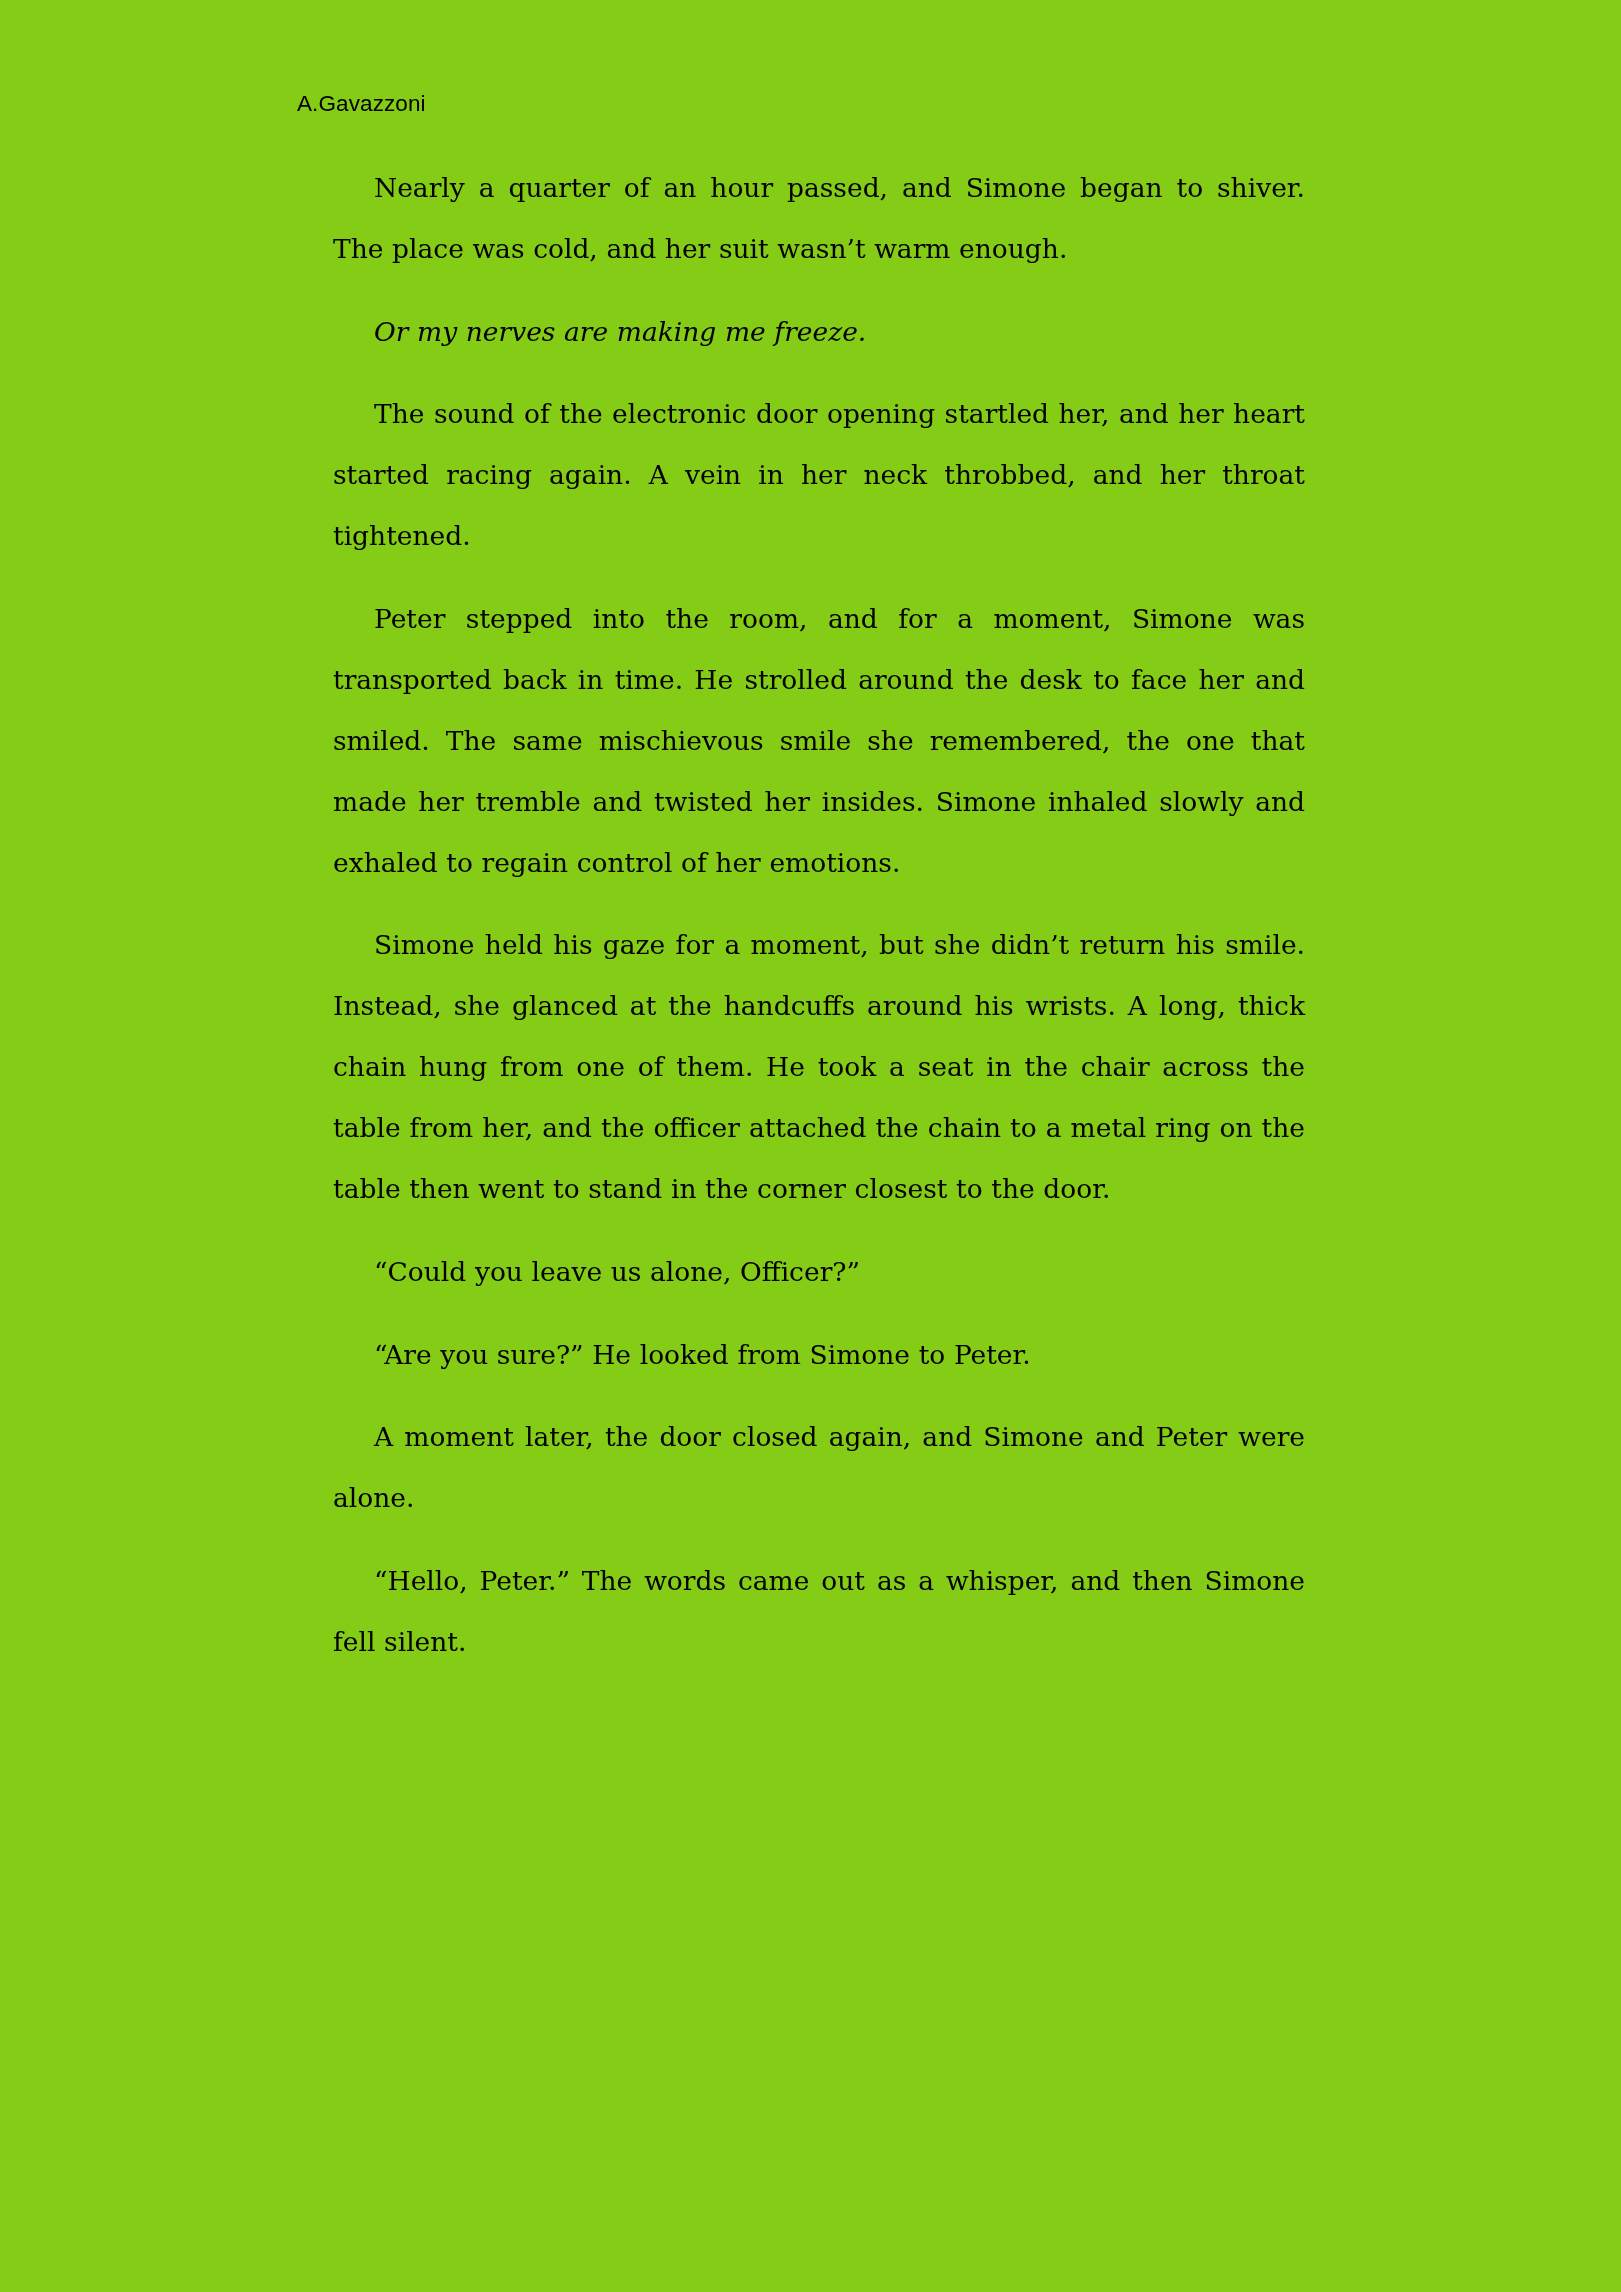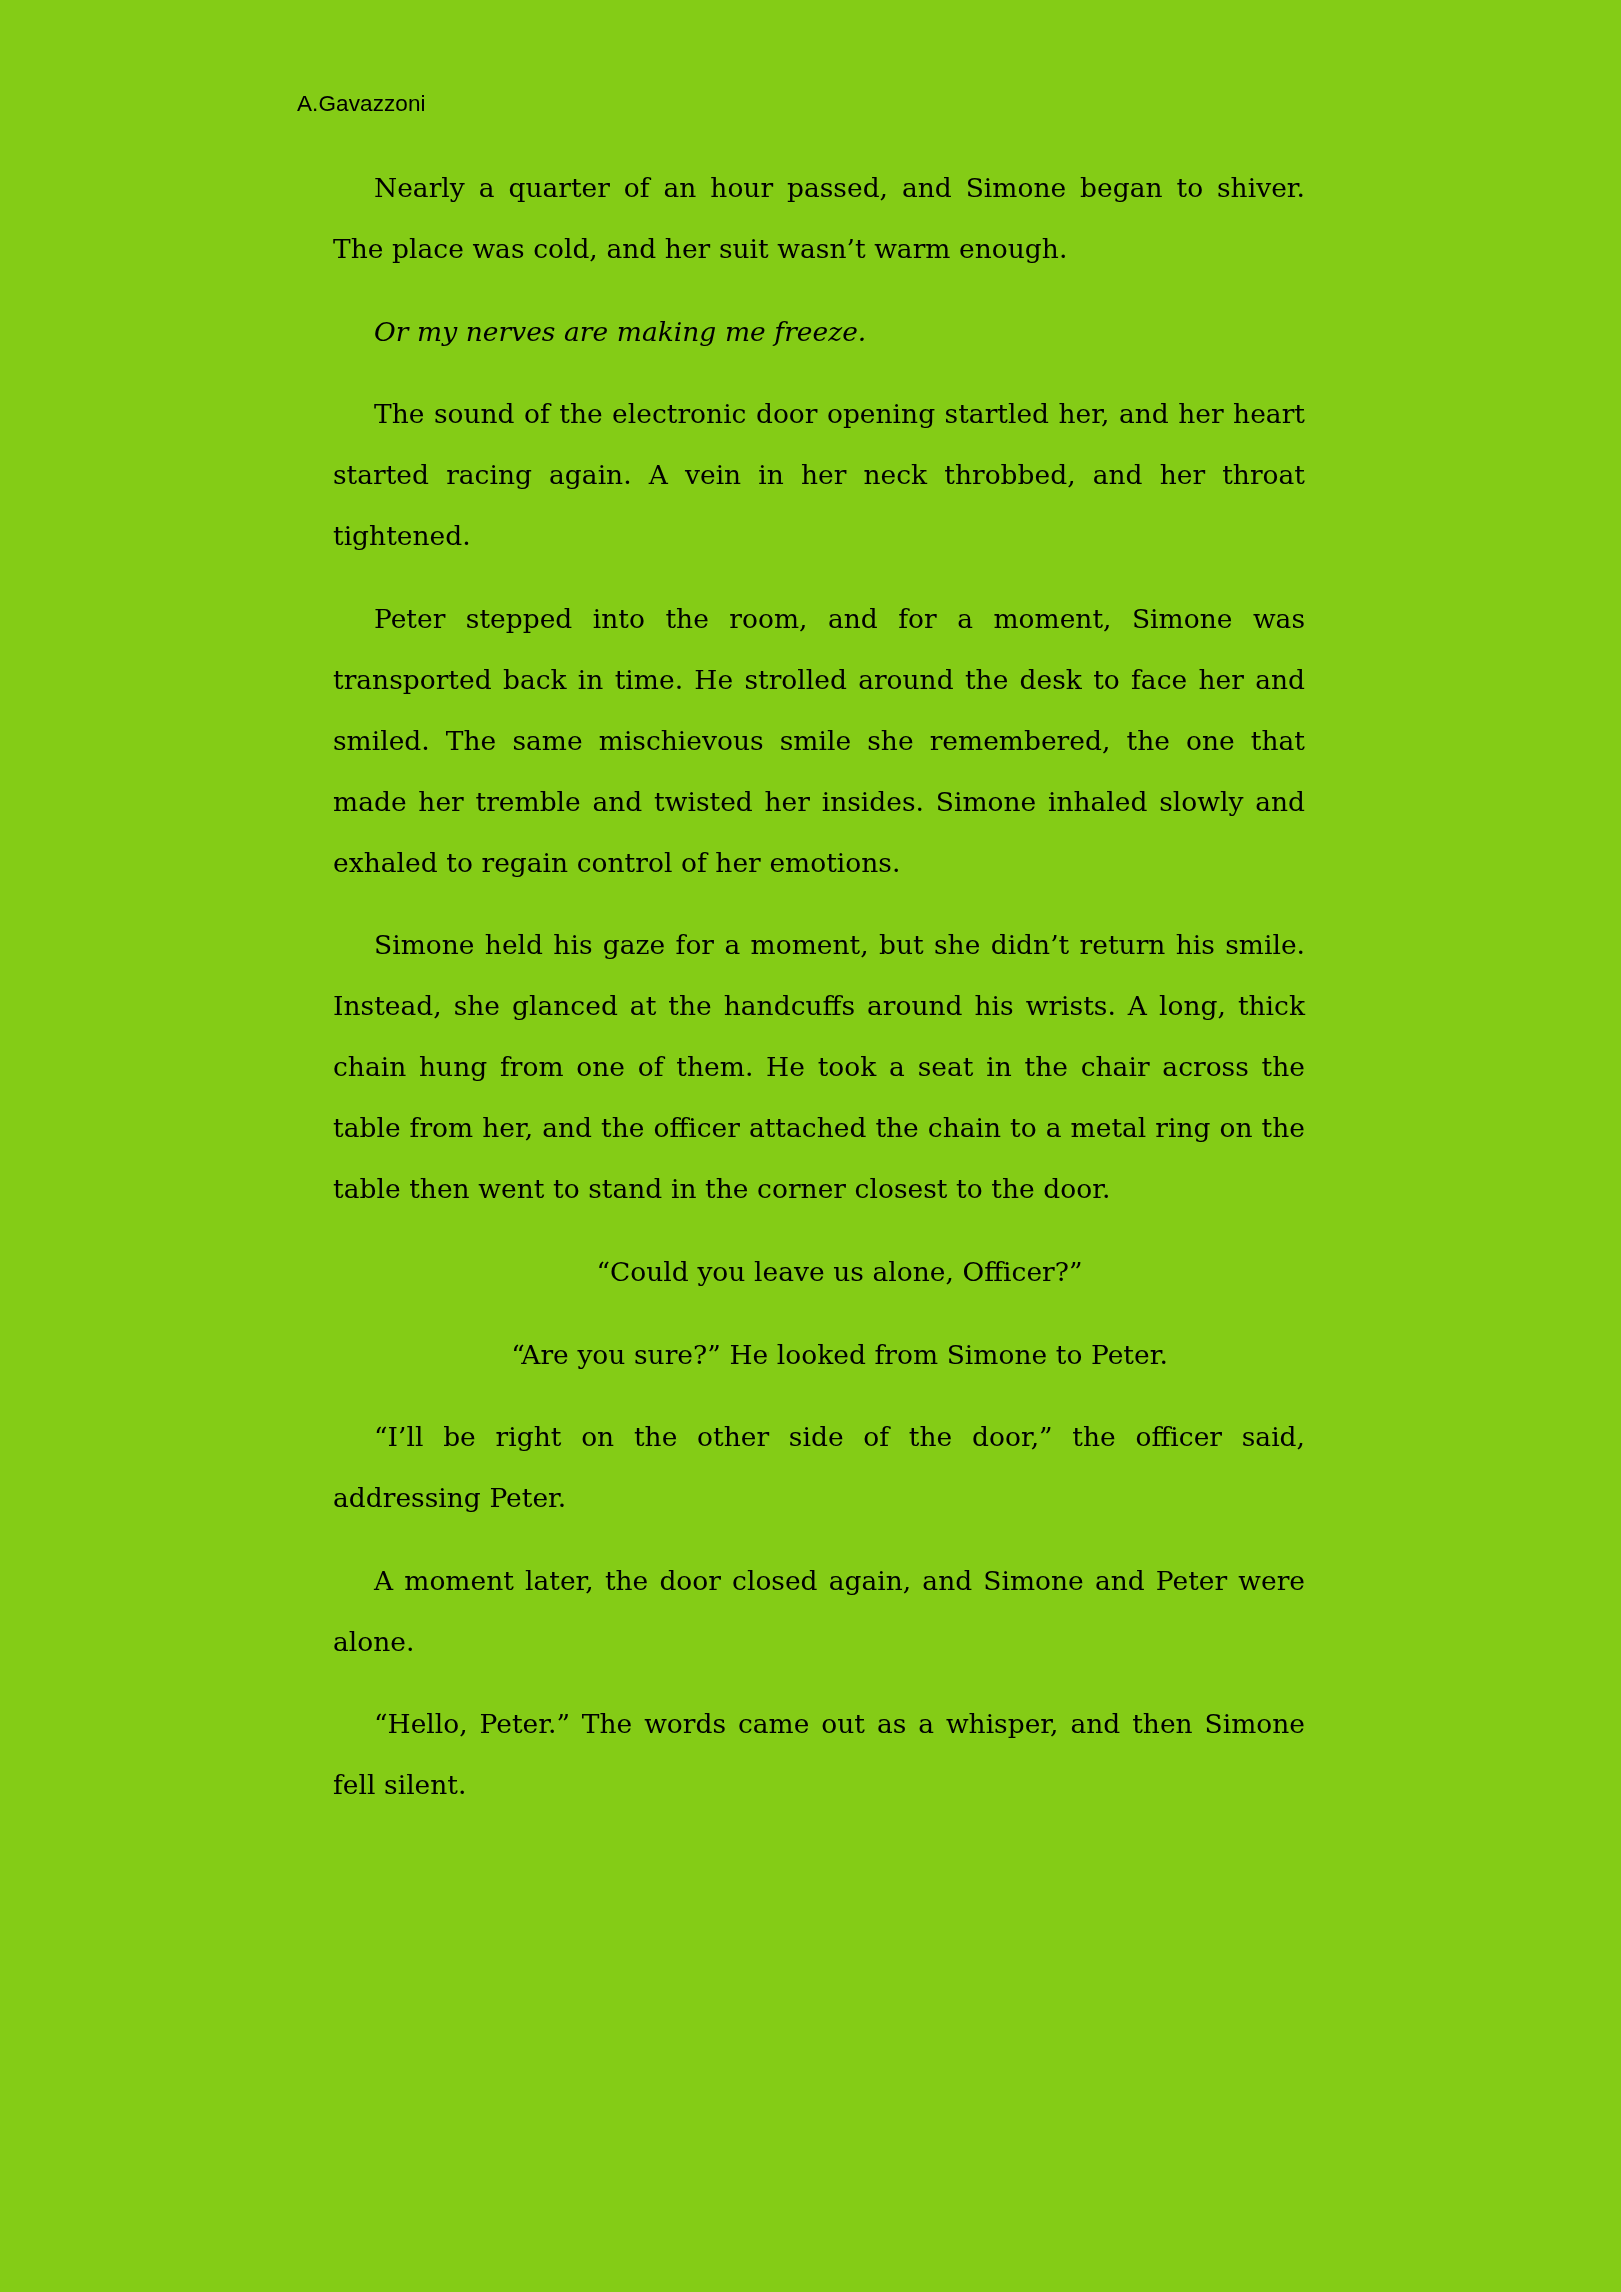--- a/index.html
+++ b/index.html
@@ -49,21 +49,21 @@
   p.para.italic {
     font-style: italic;
   }
   p.para.gap-small {
     margin-top: 21.6px;
   }
   p.para.gap-first {
     margin-top: 0;
   }
   p.para.last-left {
-    text-align: center;
+    text-align: left;
   }
 </style>
 </head>
 <body>
 
 <div class="page">
 
   <div class="running-head">A.Gavazzoni</div>
 
   <div class="body-block">
@@ -77,21 +77,20 @@
     <p class="para gap-small">Peter stepped into the room, and for a moment, Simone was transported back in time. He strolled around the desk to face her and smiled. The same mischievous smile she remembered, the one that made her tremble and twisted her insides. Simone inhaled slowly and exhaled to regain control of her emotions.</p>
 
 
     <p class="para gap-small">Simone held his gaze for a moment, but she didn’t return his smile. Instead, she glanced at the handcuffs around his wrists. A long, thick chain hung from one of them. He took a seat in the chair across the table from her, and the officer attached the chain to a metal ring on the table then went to stand in the corner closest to the door.</p>
 
     <p class="para gap-small last-left">“Could you leave us alone, Officer?”</p>
 
     <p class="para gap-small last-left">“Are you sure?” He looked from Simone to Peter.</p>
 
 
-    <p class="para gap-small">“I’ll be right on the other side of the door,” the officer said, addressing Peter.</p>
 
     <p class="para gap-small">A moment later, the door closed again, and Simone and Peter were alone.</p>
 
     <p class="para gap-small">“Hello, Peter.” The words came out as a whisper, and then Simone fell silent.</p>
 
   </div>
 </div>
 
 
 </body></html>

